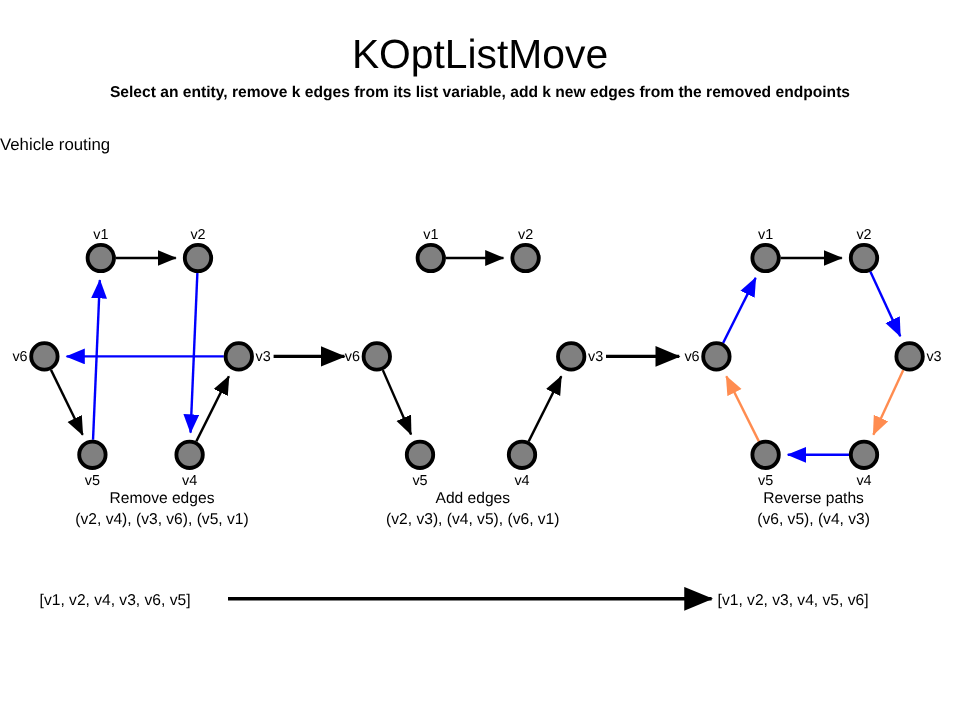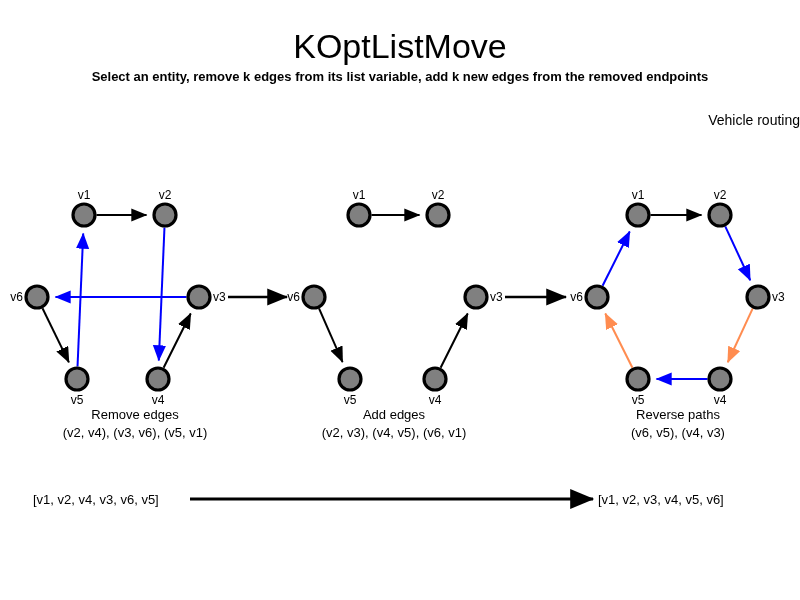--- a/index.html
+++ b/index.html
@@ -42,21 +42,21 @@
     text-align: center;
     font-size: 13px;
     line-height: 18px;
     font-weight: bold;
   }
   .section-label {
     position: absolute;
     left: 0;
     top: 110px;
     width: 800px;
-    text-align: right;
+    text-align: left;
     font-size: 14px;
     line-height: 20px;
   }
   svg#diagram {
     position: absolute;
     left: 0;
     top: 0;
     width: 800px;
     height: 600px;
     overflow: visible;

